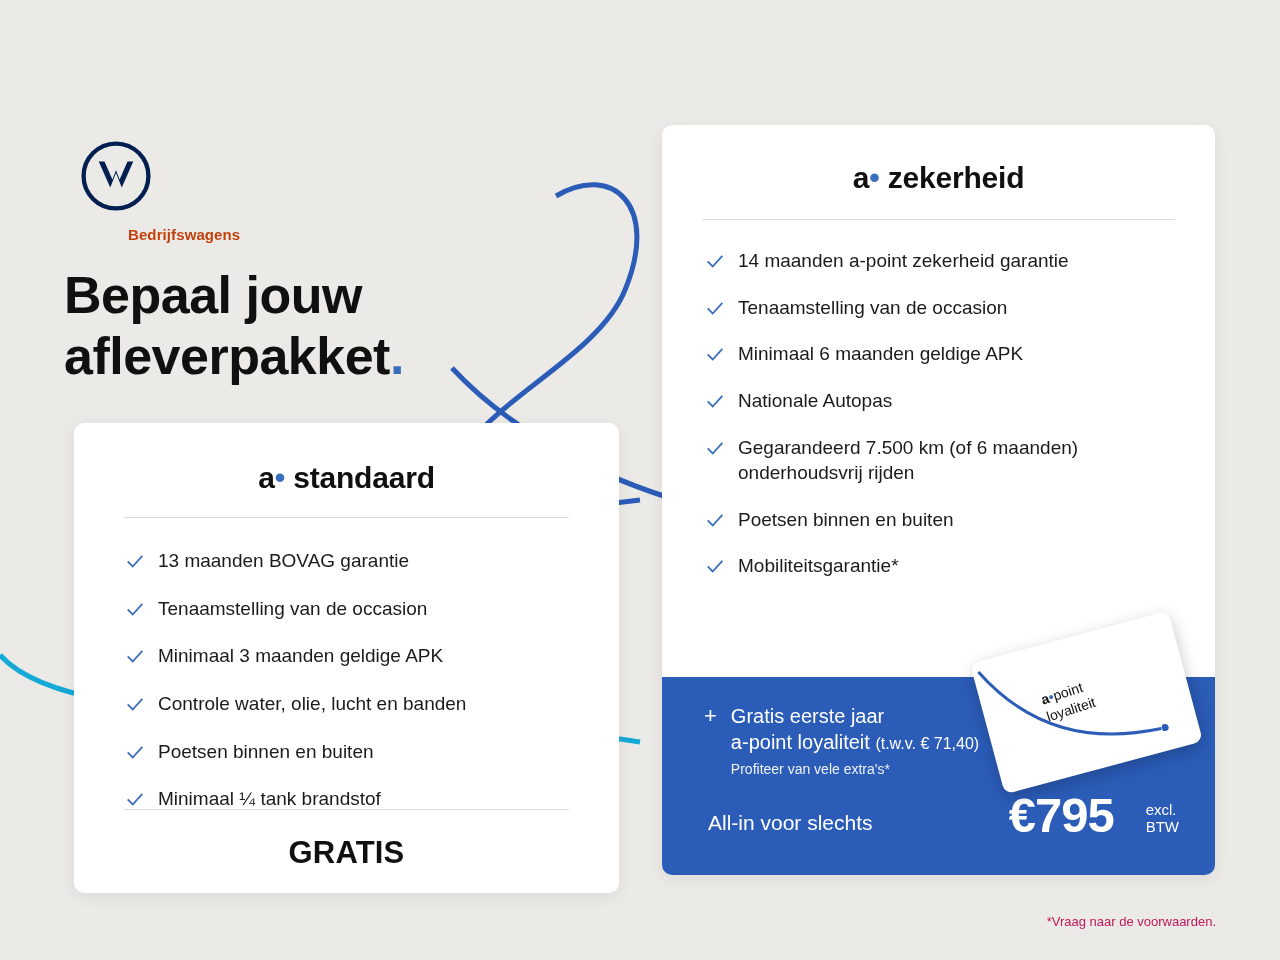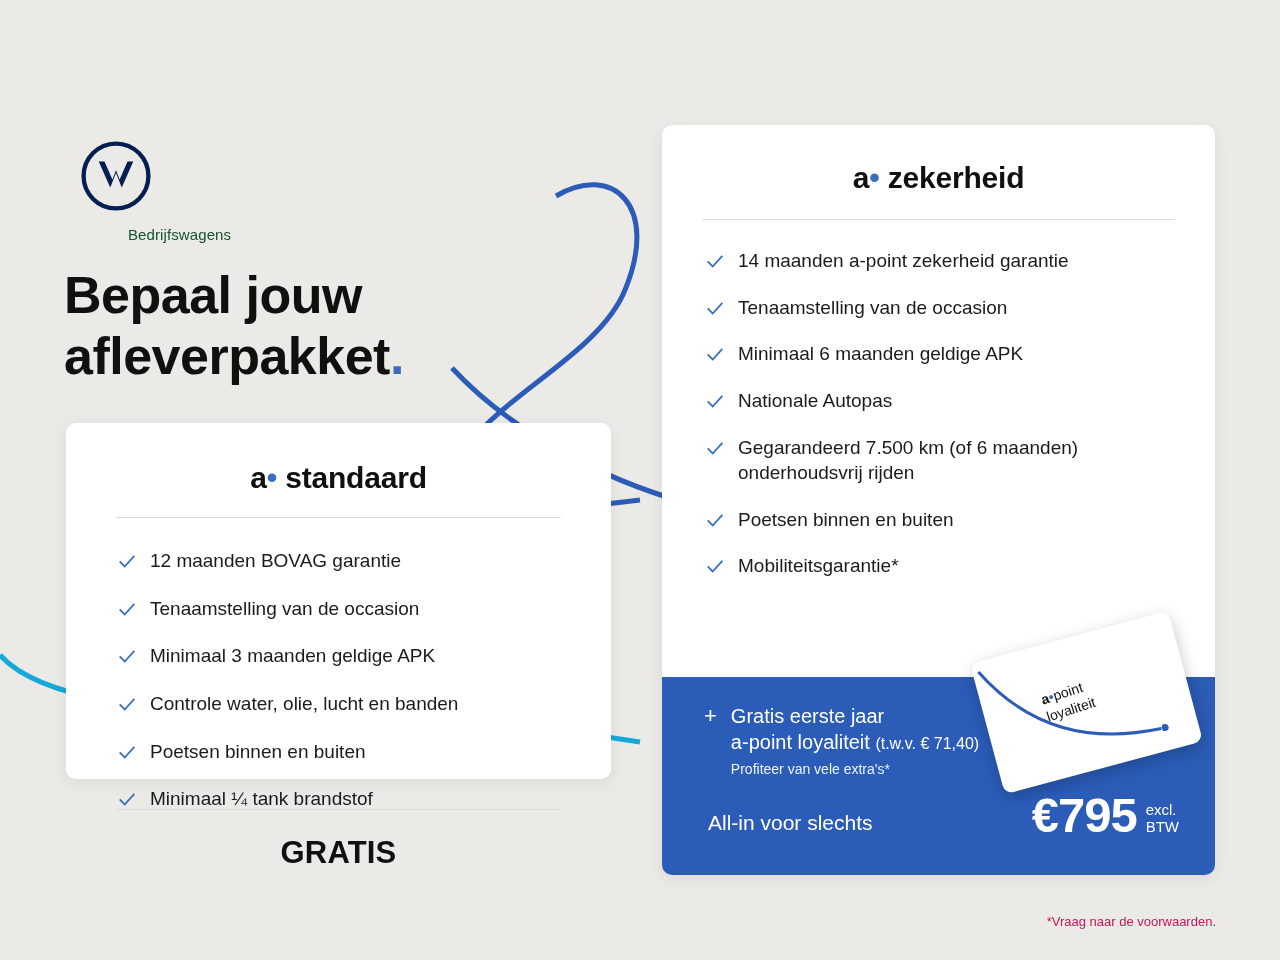--- a/index.html
+++ b/index.html
@@ -36,22 +36,22 @@
   .vw-logo {
     width: 72px;
     height: 72px;
     display: block;
     margin-left: 16px;
   }
   .brand-sub {
     margin-top: 14px;
     margin-left: 64px;
     font-size: 15px;
-    font-weight: normal;
-    color: #14532d;
+    font-weight: bold;
+    color: #c2410c;
     letter-spacing: 0.1px;
   }
   .headline {
     margin-top: 22px;
     font-size: 52px;
     line-height: 1.18;
     font-weight: bold;
     color: #10100f;
     letter-spacing: -0.5px;
   }
@@ -61,24 +61,24 @@
 
   
   .card {
     position: absolute;
     background: #ffffff;
     border-radius: 10px;
     box-shadow: 0 4px 18px rgba(0,0,0,0.07);
   }
 
   .card-standaard {
-    left: 66px;
+    left: 74px;
     top: 423px;
     width: 545px;
-    height: 356px;
+    height: 470px;
     padding: 0;
   }
 
   .card-zekerheid {
     left: 662px;
     top: 125px;
     width: 553px;
     height: 750px;
     overflow: hidden;
   }
@@ -201,20 +201,21 @@
     left: 46px;
     bottom: 40px;
     font-size: 21px;
   }
   .price-wrap {
     position: absolute;
     right: 36px;
     bottom: 36px;
     display: flex;
     align-items: flex-end;
+    gap: 23px;
   }
   .price {
     font-size: 49px;
     font-weight: bold;
     line-height: 0.95;
     letter-spacing: -1px;
   }
   .price-excl {
     margin-left: 9px;
     margin-bottom: 3px;
@@ -281,21 +282,21 @@
   <div class="card-title">
     <span class="apoint-a">a</span><span class="apoint-dot">•</span>
     <span>standaard</span>
   </div>
   <div class="rule"></div>
   <ul class="features">
     <li>
       <svg class="check" viewBox="0 0 24 24">
           <path d="M4 12.5 L9.5 18 L20 6.5" fill="none" stroke="currentColor" stroke-width="2"></path>
         </svg>
-      <span>12 maanden BOVAG garantie</span>
+      <span>13 maanden BOVAG garantie</span>
     </li>
     <li>
       <svg class="check" viewBox="0 0 24 24">
           <path d="M4 12.5 L9.5 18 L20 6.5" fill="none" stroke="currentColor" stroke-width="2"></path>
         </svg>
       <span>Tenaamstelling van de occasion</span>
     </li>
     <li>
       <svg class="check" viewBox="0 0 24 24">
           <path d="M4 12.5 L9.5 18 L20 6.5" fill="none" stroke="currentColor" stroke-width="2"></path>

